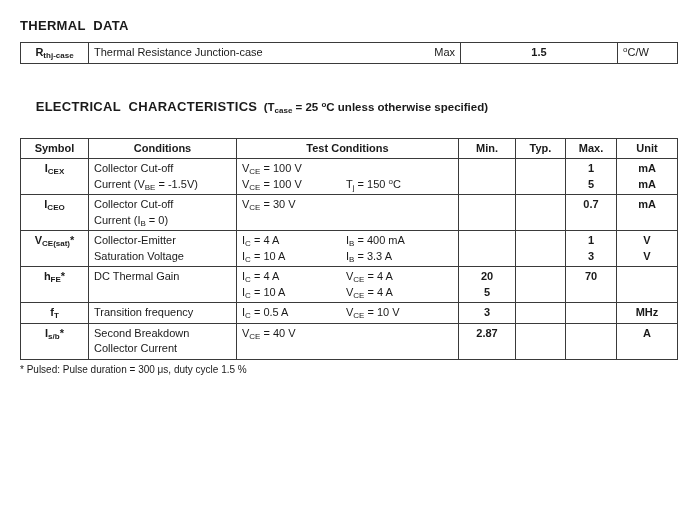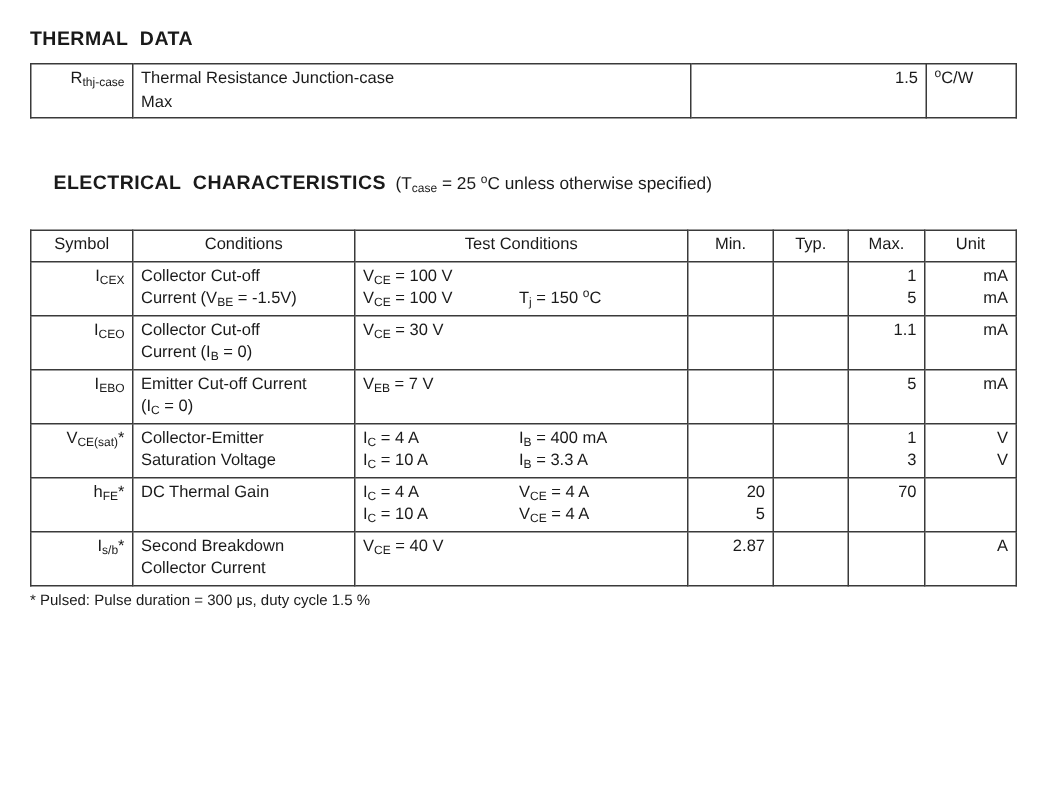--- a/index.html
+++ b/index.html
@@ -7,33 +7,33 @@
     width:698px; height:530px; overflow:hidden;
     font-family:"Liberation Sans", sans-serif;
     color:#1a1a1a;
   }
   .page { padding:12px 20px 0 20px; }
   .section-title {
     font-size:13px; font-weight:bold; letter-spacing:0.3px;
     margin:6px 0 9px 0; white-space:pre-wrap;
   }
   .elec-title { margin-top:20px; margin-bottom:9px; }
-  .elec-title .subtitle { font-weight:normal; font-size:11.5px; letter-spacing:0; }
+  .elec-title .subtitle { font-weight:bold; font-size:11.5px; letter-spacing:0; }
   table { border-collapse:collapse; table-layout:fixed; width:657px; }
   td, th {
     border:1px solid #3a3a3a;
     font-size:11px; line-height:15.5px;
     padding:2px 5px; vertical-align:top;
     overflow:hidden;
   }
-  th { font-weight:normal; padding:2px 3px; }
-  .c { text-align:right; }
+  th { font-weight:bold; padding:2px 3px; }
+  .c { text-align:center;font-weight:bold; }
   sub { font-size:8px; line-height:0; vertical-align:-2px; }
   sup { font-size:8px; line-height:0; vertical-align:4px; }
-  .split { display:flex; justify-content:space-between;flex-direction:column; }
+  .split { display:flex; justify-content:space-between; }
   .cline { display:flex; }
   .cline .ca { width:104px; flex:none; }
   .cline .cb { flex:1; }
   .footnotes { font-size:10px; line-height:13px; margin-top:3px; }
 </style>
 </head>
 <body>
 
 <div class="page">
 
@@ -109,35 +109,21 @@
           <td class="c">I<sub>CEO</sub></td>
           <td>Collector Cut-off<br>Current (I<sub>B</sub> = 0)</td>
           <td>
             <div class="cline">
               <span class="ca">V<sub>CE</sub> = 30 V</span>
               <span class="cb"></span>
             </div>
           </td>
           <td class="c"></td>
           <td class="c"></td>
-          <td class="c">1.1</td>
-          <td class="c">mA</td>
-        </tr>
-        <tr>
-          <td class="c">I<sub>EBO</sub></td>
-          <td>Emitter Cut-off Current<br>(I<sub>C</sub> = 0)</td>
-          <td>
-            <div class="cline">
-              <span class="ca">V<sub>EB</sub> = 7 V</span>
-              <span class="cb"></span>
-            </div>
-          </td>
-          <td class="c"></td>
-          <td class="c"></td>
-          <td class="c">5</td>
+          <td class="c">0.7</td>
           <td class="c">mA</td>
         </tr>
         <tr>
           <td class="c">V<sub>CE(sat)</sub>*</td>
           <td>Collector-Emitter<br>Saturation Voltage</td>
           <td>
             <div class="cline">
               <span class="ca">I<sub>C</sub> = 4 A</span>
               <span class="cb">I<sub>B</sub> = 400 mA</span>
             </div>
@@ -163,20 +149,34 @@
               <span class="ca">I<sub>C</sub> = 10 A</span>
               <span class="cb">V<sub>CE</sub> = 4 A</span>
             </div>
           </td>
           <td class="c">20<br>5</td>
           <td class="c"></td>
           <td class="c">70</td>
           <td class="c"></td>
         </tr>
         <tr>
+          <td class="c">f<sub>T</sub></td>
+          <td>Transition frequency</td>
+          <td>
+            <div class="cline">
+              <span class="ca">I<sub>C</sub> = 0.5 A</span>
+              <span class="cb">V<sub>CE</sub> = 10 V</span>
+            </div>
+          </td>
+          <td class="c">3</td>
+          <td class="c"></td>
+          <td class="c"></td>
+          <td class="c">MHz</td>
+        </tr>
+        <tr>
           <td class="c">I<sub>s/b</sub>*</td>
           <td>Second Breakdown<br>Collector Current</td>
           <td>
             <div class="cline">
               <span class="ca">V<sub>CE</sub> = 40 V</span>
               <span class="cb"></span>
             </div>
           </td>
           <td class="c">2.87</td>
           <td class="c"></td>

